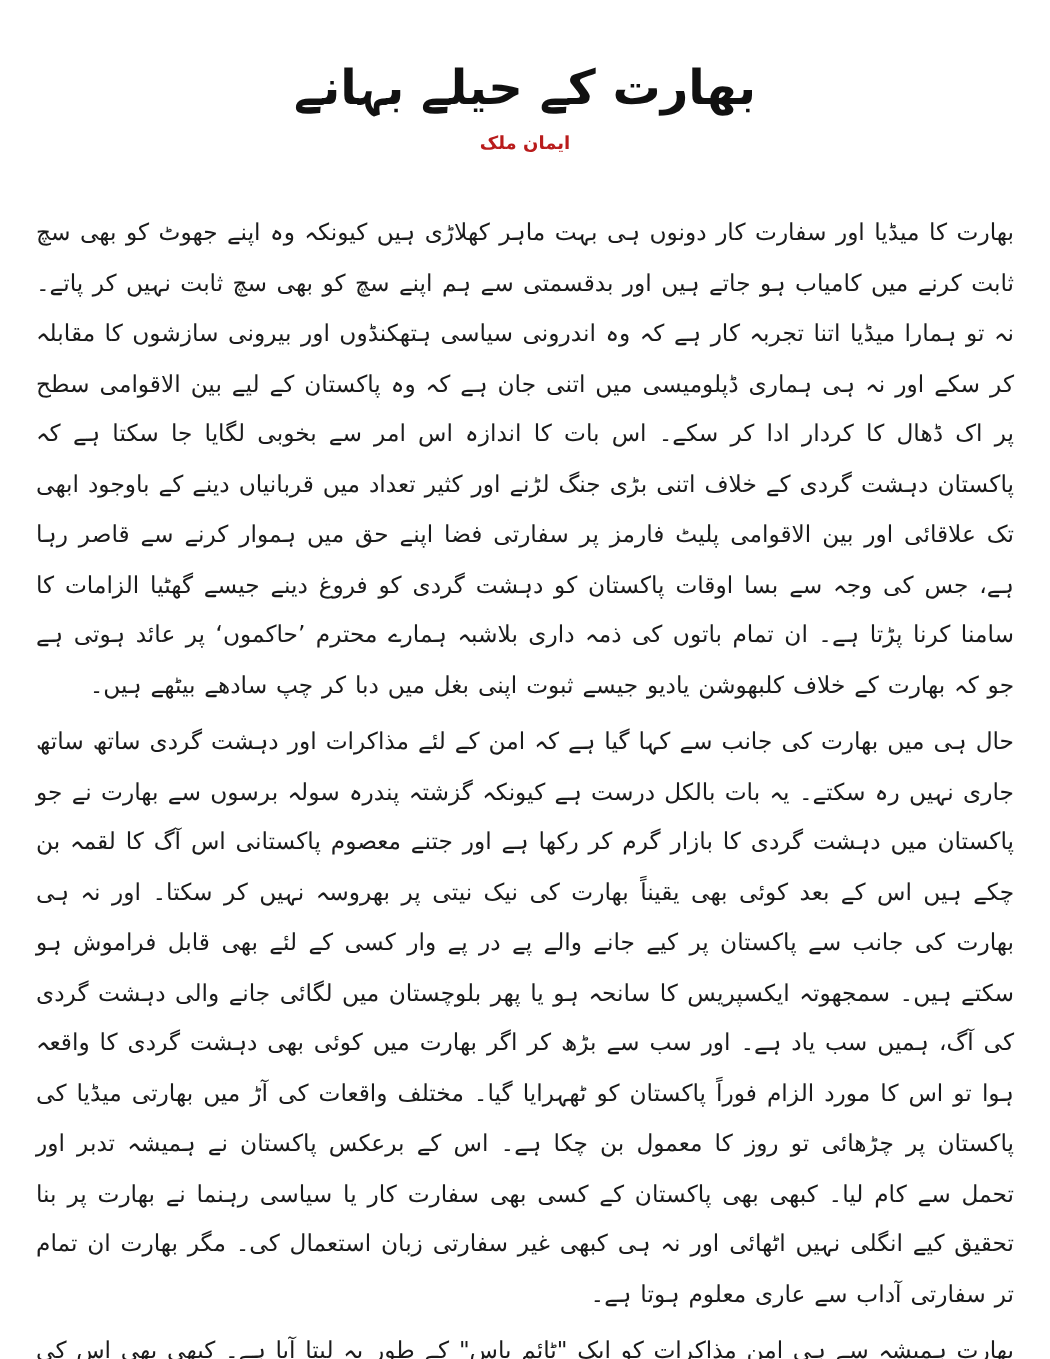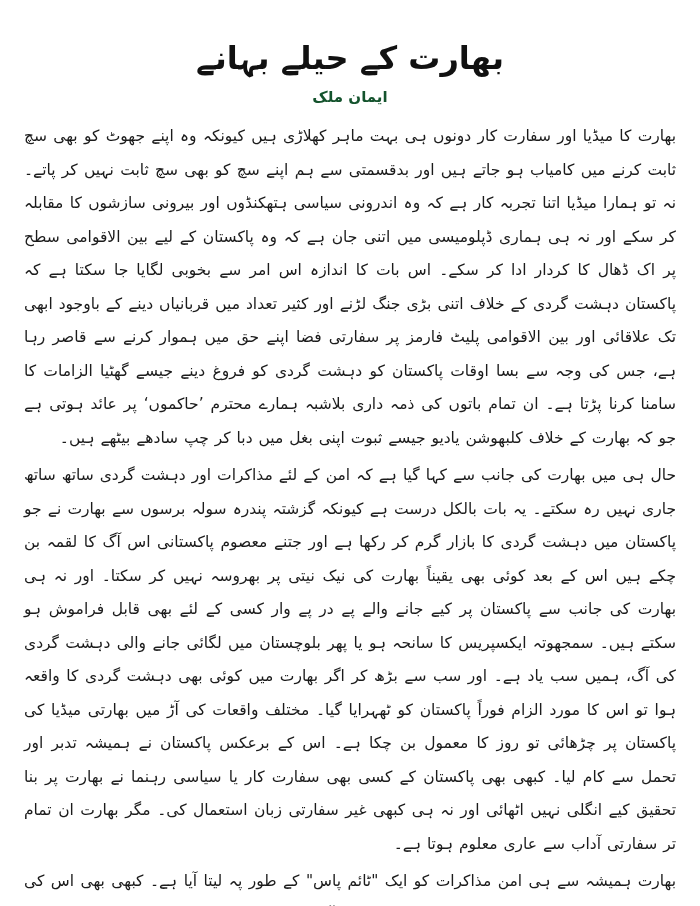--- a/index.html
+++ b/index.html
@@ -28,24 +28,24 @@
   }
   .doc-title {
     font-size: 32px;
     font-weight: bold;
     line-height: 1.5;
     margin: 0 0 6px 0;
     color: #111111;
     letter-spacing: 0;
   }
   .doc-byline {
-    font-size: 15px;
+    font-size: 12px;
     font-weight: bold;
-    color: #14532d;
-    margin: 0 0 14px 0;
+    color: #b91c1c;
+    margin: 0 0 37px 0;
   }
   .doc-body {
     direction: rtl;
     unicode-bidi: embed;
     text-align: justify;
     text-justify: inter-word;
   }
   .doc-paragraph {
     margin: 0;
     font-size: 15.5px;

